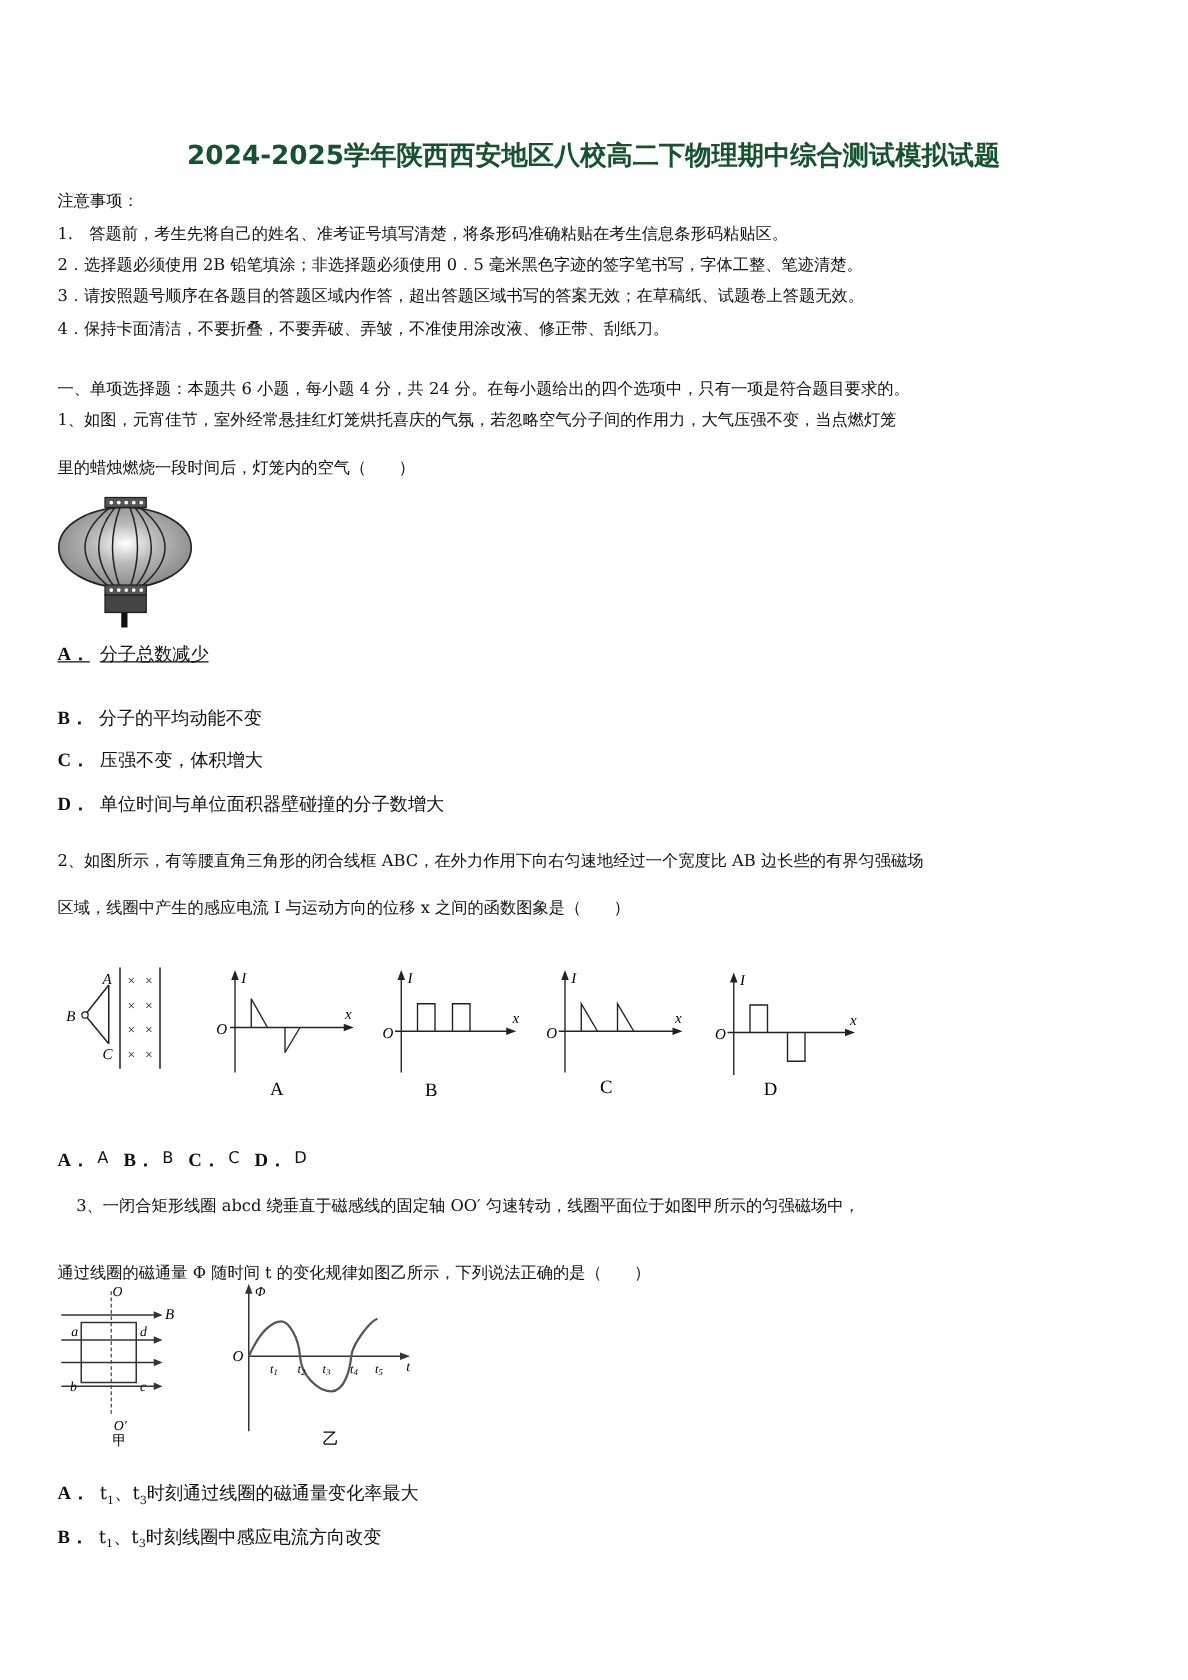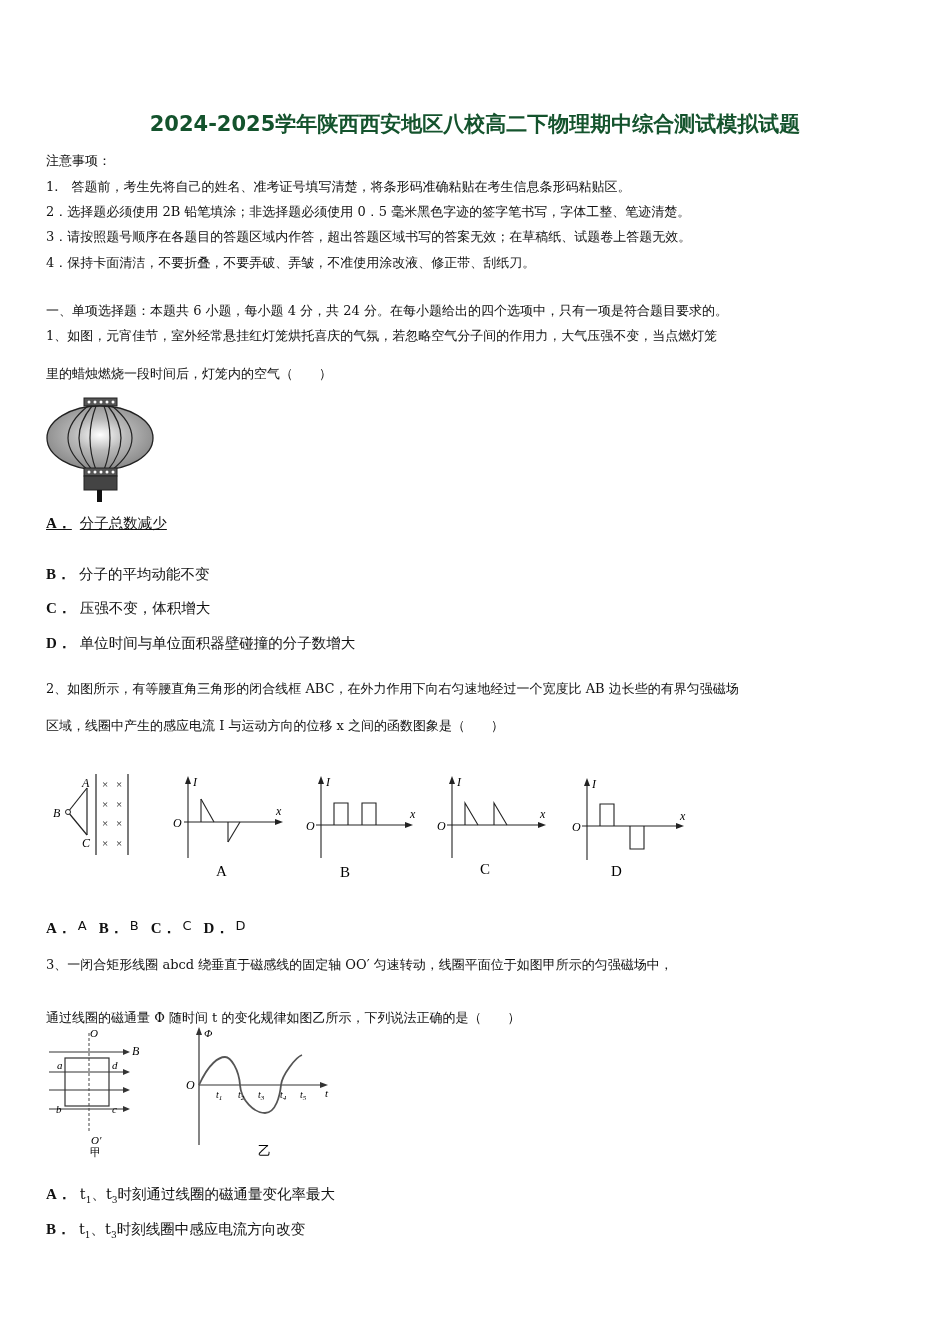--- a/index.html
+++ b/index.html
@@ -154,21 +154,21 @@
   <text x="548" y="18" font-size="12">I</text>
   <text x="636" y="50" font-size="12">x</text>
   <text x="528" y="61" font-size="12">O</text>
   <text x="567" y="106" font-size="15" font-style="normal">D</text>
 </svg>
 
 <div class="opt inline-opts" style="top:919px;">
   <span><span class="lbl">A．</span><span class="val">A</span></span><span><span class="lbl">B．</span><span class="val">B</span></span><span><span class="lbl">C．</span><span class="val">C</span></span><span><span class="lbl">D．</span><span class="val">D</span></span>
 </div>
 
-<div class="line" style="top:956px;">3、一闭合矩形线圈 abcd 绕垂直于磁感线的固定轴 OO′ 匀速转动，线圈平面位于如图甲所示的匀强磁场中，</div>
+<div class="line" style="top:956px;margin-left:15px;">3、一闭合矩形线圈 abcd 绕垂直于磁感线的固定轴 OO′ 匀速转动，线圈平面位于如图甲所示的匀强磁场中，</div>
 <div class="line" style="top:993px;margin-top:16px;">通过线圈的磁通量 Φ 随时间 t 的变化规律如图乙所示，下列说法正确的是（　　）</div>
 
 <svg class="fig" style="left:44px; top:1025px;" width="300" height="135" viewBox="0 0 300 135" font-family="Liberation Serif, serif" font-style="italic">
 
   <g stroke="#333" stroke-width="1.2" fill="none">
     <line x1="5" y1="27" x2="82" y2="27"></line>
     <line x1="5" y1="47" x2="82" y2="47"></line>
     <line x1="5" y1="65" x2="82" y2="65"></line>
     <line x1="5" y1="84" x2="82" y2="84"></line>
     <rect x="21" y="33" width="44" height="48"></rect>

